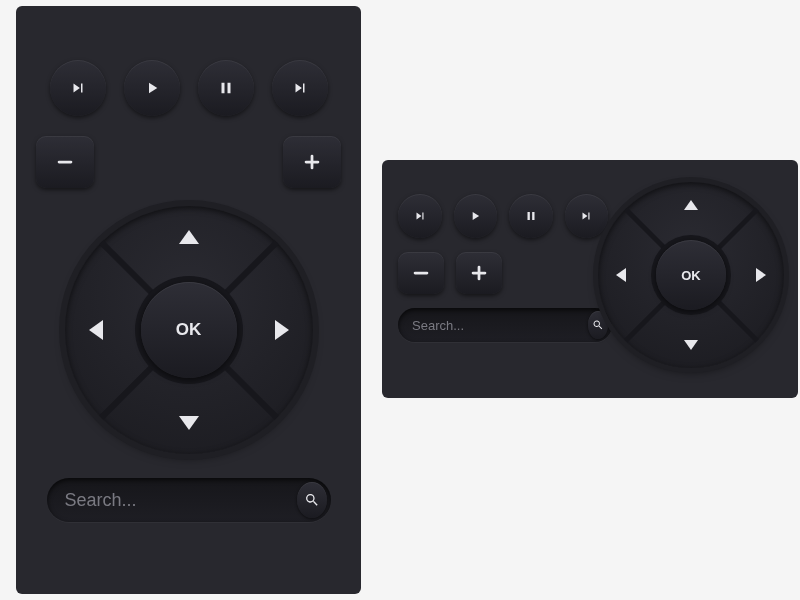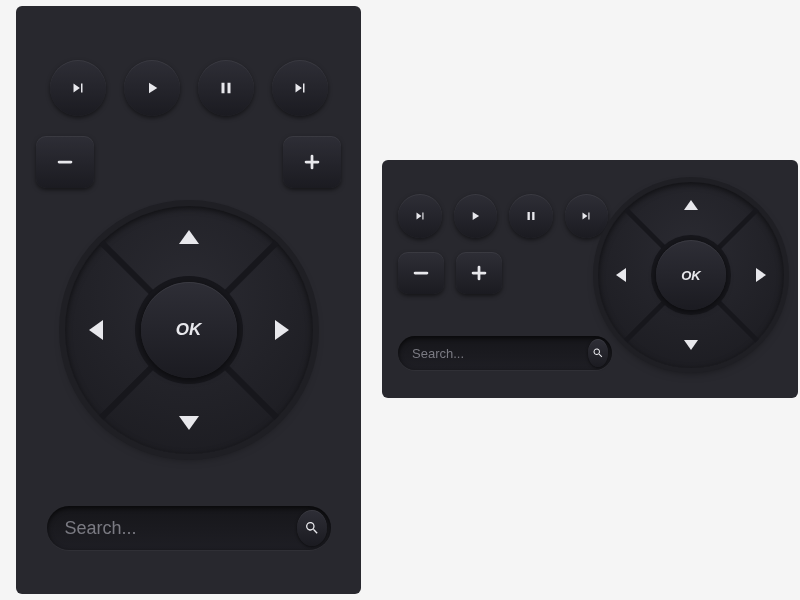--- a/index.html
+++ b/index.html
@@ -85,21 +85,20 @@
       width: 96px; height: 96px;
       border-radius: 50%;
       background: linear-gradient(180deg, #2e2e36 0%, #1b1b21 100%);
       box-shadow: inset 0 1px 0 rgba(255,255,255,0.06), 0 2px 6px rgba(0,0,0,0.6), 0 0 0 6px #17171c;
       display: flex; align-items: center; justify-content: center;
       color: #e8e8ec;
       font-weight: 700;
       font-size: 17px;
       cursor: pointer;
       border: none;
-      font-style: italic;
     }
     .panel-small .dpad-center { width: 70px; height: 70px; font-size: 13px; box-shadow: inset 0 1px 0 rgba(255,255,255,0.06), 0 2px 6px rgba(0,0,0,0.6), 0 0 0 5px #17171c;}
     .dpad-arrow {
       position: absolute;
       width: 0; height: 0;
       cursor: pointer;
     }
     .dpad .seg-line {
       position: absolute;
       background: #17171c;
@@ -122,21 +121,20 @@
     .search-wrap { display: flex; justify-content: center; }
     .panel-small .search-wrap { justify-content: flex-start; }
     .search {
       display: flex;
       align-items: center;
       width: 284px; height: 44px;
       border-radius: 22px;
       background: linear-gradient(180deg, #16161a 0%, #1e1e24 100%);
       box-shadow: inset 0 2px 5px rgba(0,0,0,0.7), 0 1px 0 rgba(255,255,255,0.04);
       padding: 0 4px 0 18px;
-      margin-top: 28px;
     }
     .panel-small .search { width: 214px; height: 34px; padding-left: 14px; }
     .search input {
       flex: 1;
       background: transparent;
       border: none;
       outline: none;
       color: #cfcfd6;
       font-size: 18px;
     }

